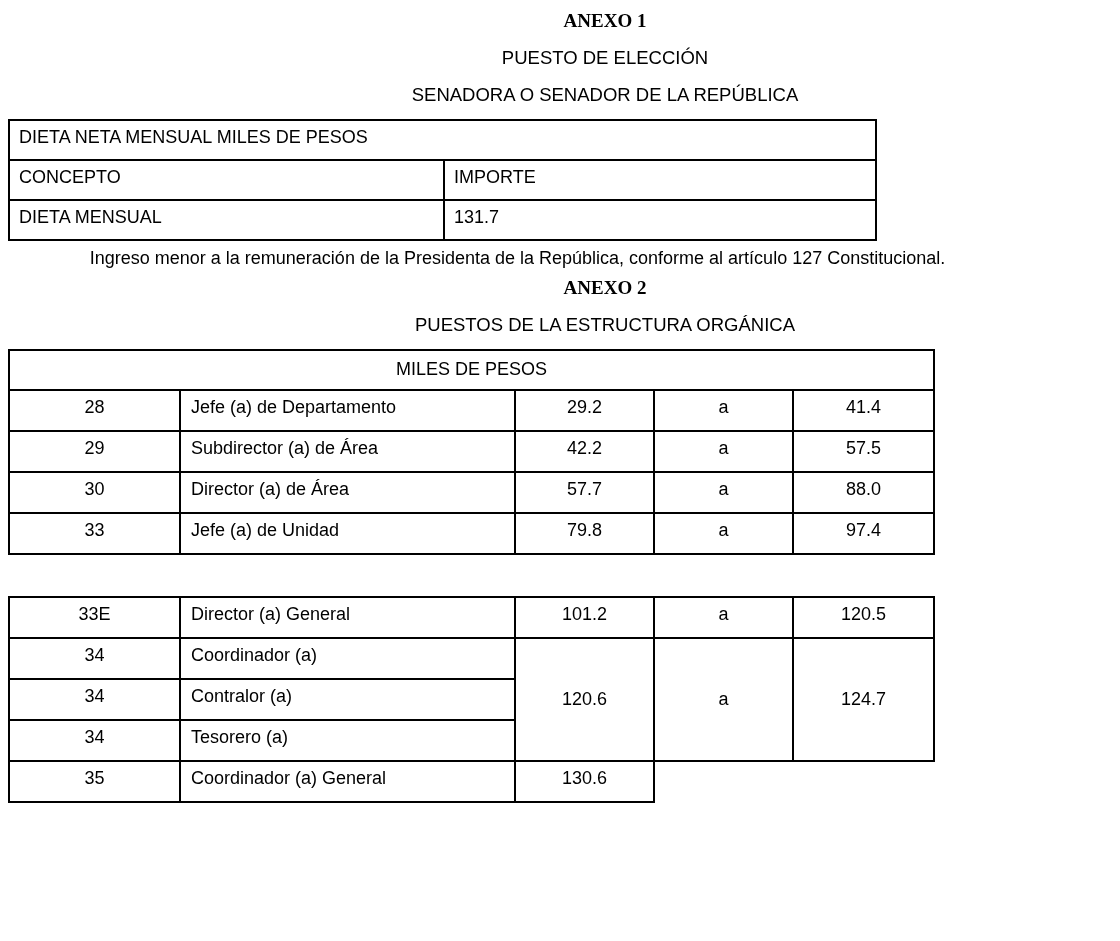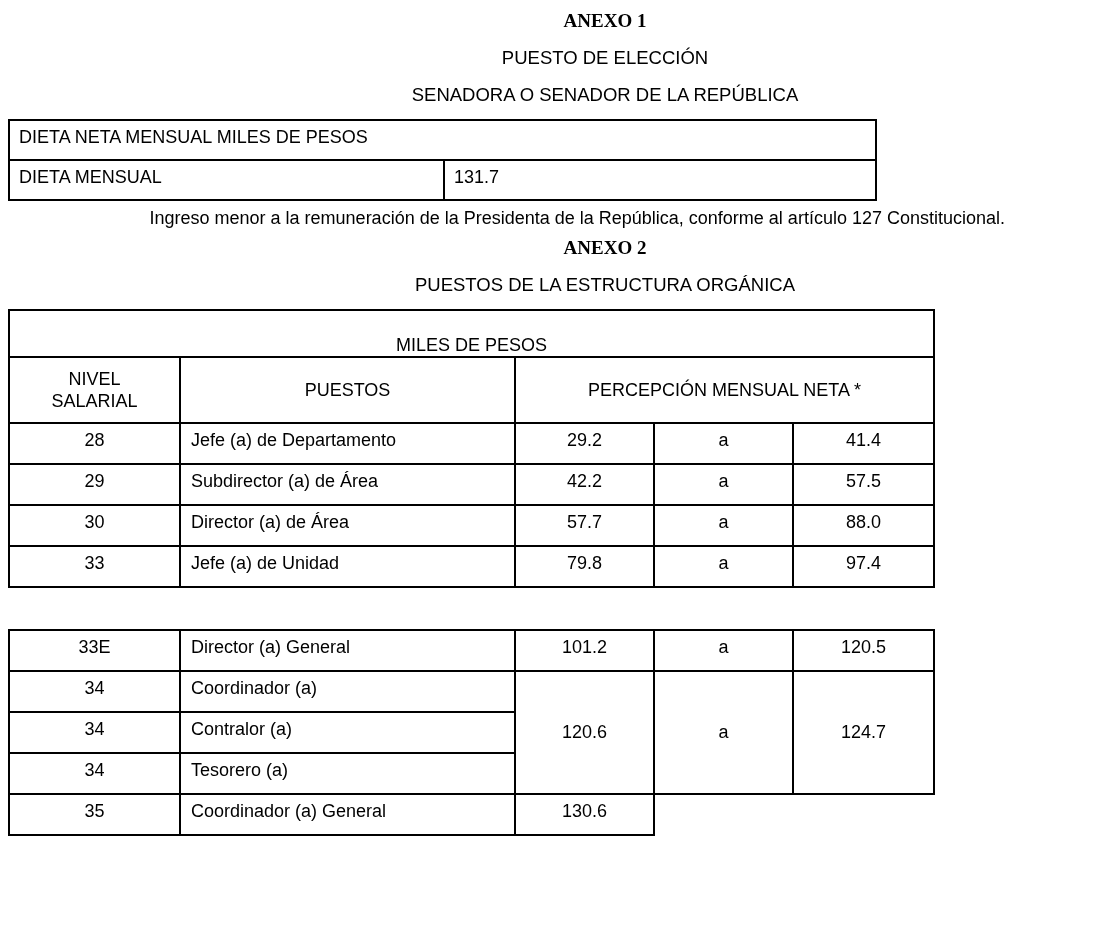--- a/index.html
+++ b/index.html
@@ -30,21 +30,21 @@
     margin-top: 15px;
   }
   .sub-heading.two-line {
     line-height: 23px;
     margin-top: 13px;
   }
   .footnote {
     width: 975px;
     margin-left: 30px;
     margin-top: 7px;
-    text-align: right;
+    text-align: center;
     font-size: 18px;
     line-height: 21px;
   }
   table {
     border-collapse: collapse;
     table-layout: fixed;
     margin-left: 8px;
   }
   td, th {
     border: 2px solid #000000;
@@ -64,21 +64,21 @@
   
   .t-tab { width: 925px; }
   .t-upper { margin-top: 13px; }
   .t-lower { margin-top: 41px; }
   .t-tab .row-title { height: 40px; }
   .t-tab .row-head { height: 66px; }
   .t-tab .row-data { height: 41px; }
   .t-tab .c-title {
     text-align: center;
     vertical-align: top;
-    padding-top: 24px;
+    padding-top: 8px;
   }
   .t-tab th {
     text-align: center;
     vertical-align: middle;
   }
   .th-nivel { white-space: pre-line; line-height: 22px; }
   .t-tab .c-nivel, .t-tab .c-num, .t-tab .c-conj {
     text-align: center;
     vertical-align: top;
     padding-top: 6px;
@@ -110,20 +110,24 @@
   <table class="t-dieta">
     <colgroup>
         <col style="width:435px">
         <col style="width:432px">
       </colgroup>
     <tbody>
         <tr>
       <td colspan="2">DIETA NETA MENSUAL MILES DE PESOS</td>
     </tr>
     <tr>
+      <td>CONCEPTO</td>
+      <td>IMPORTE</td>
+    </tr>
+    <tr>
       <td>DIETA MENSUAL</td>
       <td>131.7</td>
     </tr>
   </tbody>
     </table>
 
   <div class="footnote">Ingreso menor a la remuneración de la Presidenta de la República, conforme al artículo 127 Constitucional.</div>
 
   <div class="centered-block anexo-title" style="padding-top:8px">ANEXO 2</div>
   <div class="centered-block sub-heading">PUESTOS DE LA ESTRUCTURA ORGÁNICA</div>
@@ -132,26 +136,20 @@
     <colgroup>
       <col style="width:171px">
         <col style="width:335px">
         <col style="width:139px">
         <col style="width:139px">
         <col style="width:141px">
     </colgroup>
     <tbody>
         <tr class="row-title">
       <td class="c-title" colspan="5">MILES DE PESOS</td>
-    </tr>
-    <tr class="row-head">
-      <th class="th-nivel">NIVEL
-SALARIAL</th>
-      <th>PUESTOS</th>
-      <th colspan="3">PERCEPCIÓN MENSUAL NETA *</th>
     </tr>
     <tr class="row-data">
       <td class="c-nivel">28</td>
       <td class="c-puesto">Jefe (a) de Departamento</td>
       <td class="c-num">29.2</td>
       <td class="c-conj">a</td>
       <td class="c-num">41.4</td>
     </tr>
     <tr class="row-data">
       <td class="c-nivel">29</td>

